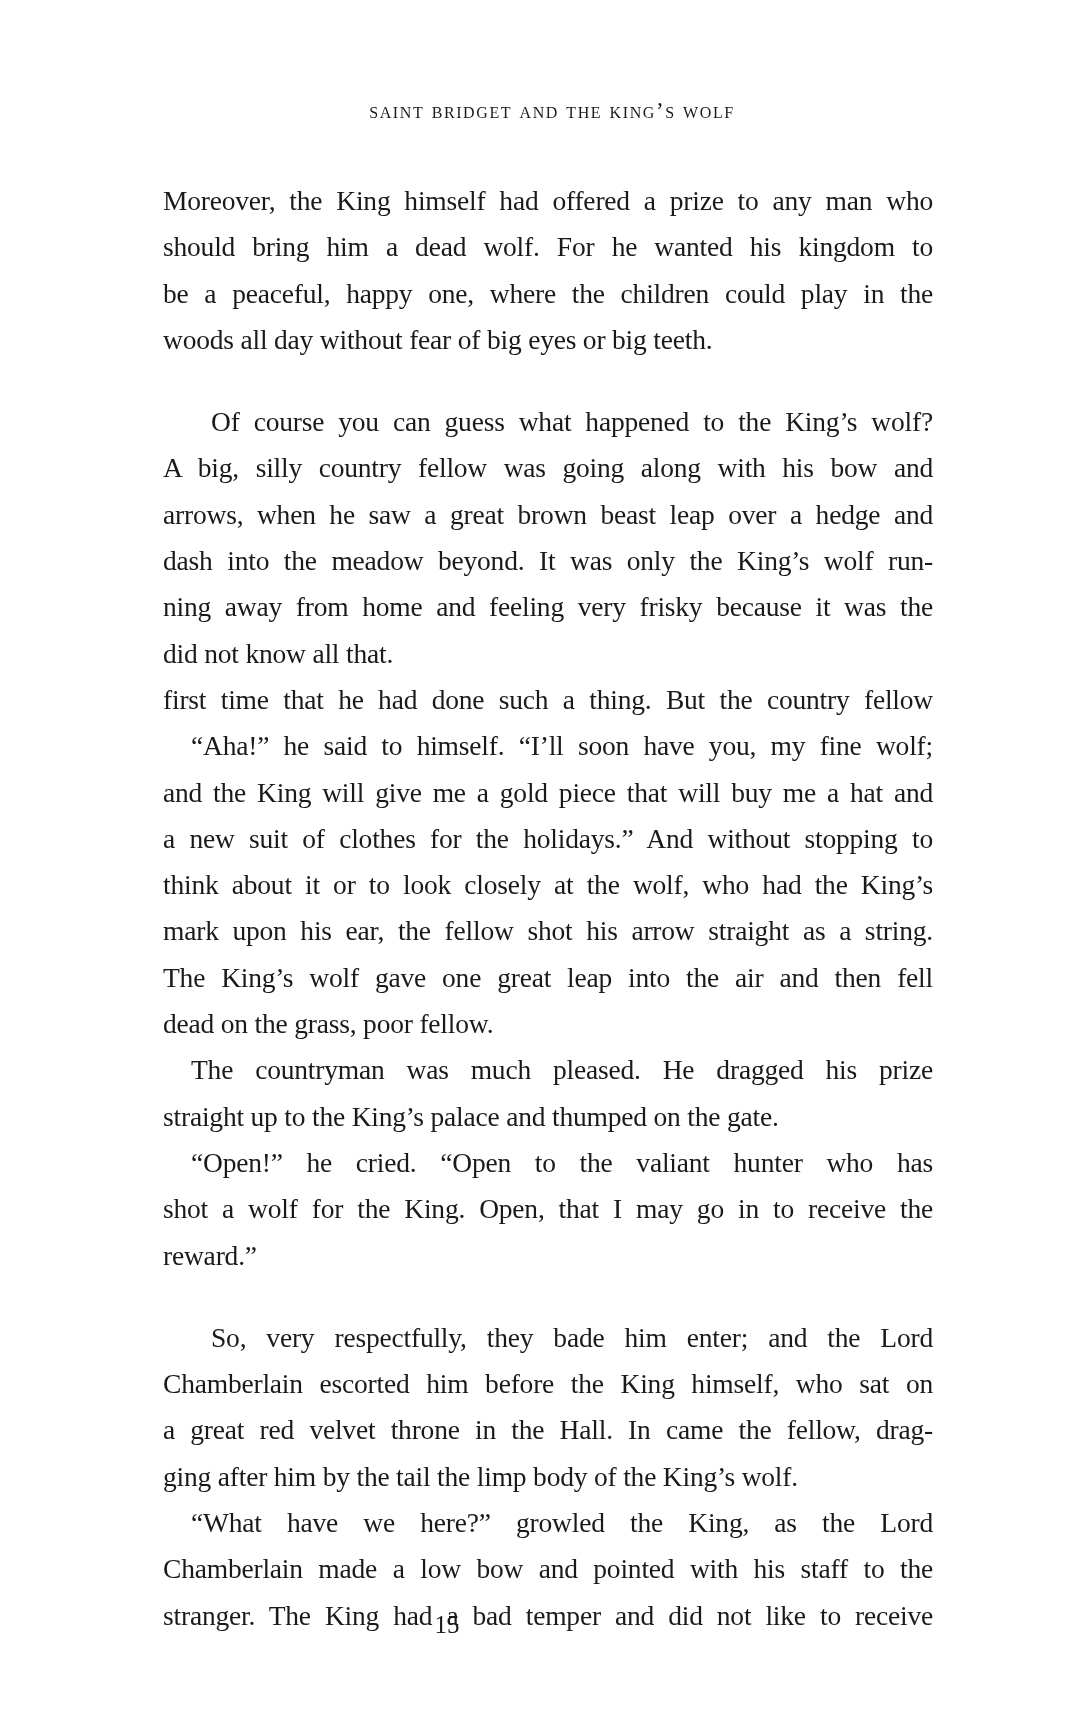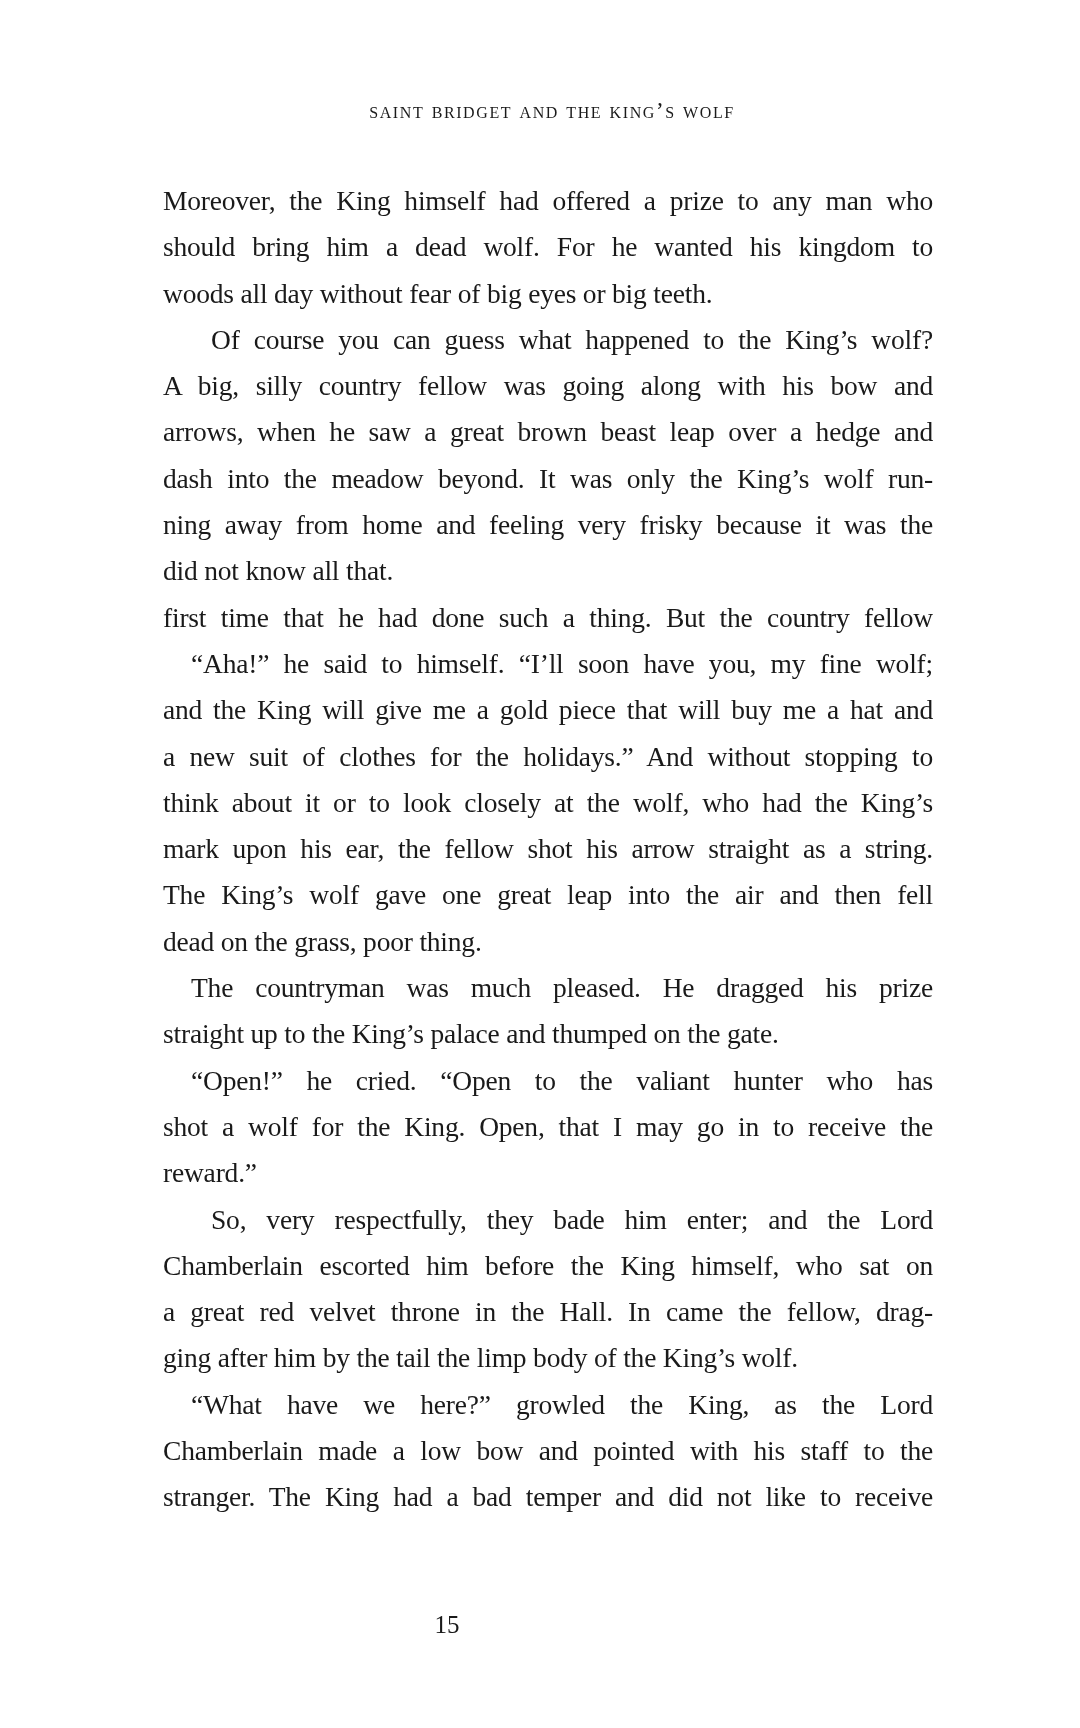--- a/index.html
+++ b/index.html
@@ -48,20 +48,21 @@
       white-space: nowrap;
       text-align: justify;
       text-align-last: justify;
       letter-spacing: -0.2px;
     }
     .line.last {
       text-align-last: left;
     }
     .line.indent {
       text-indent: 48px;
+      margin-top: 36px;
     }
     .line.indent-sm {
       text-indent: 28px;
       font-family: Liberation Serif, serif;
     }
     .folio {
       position: absolute;
       top: 1610px;
       left: 0;
       width: 894px;
@@ -72,35 +73,36 @@
   </style>
 </head>
 <body>
 
 <div class="page">
   <div class="running-head">Saint Bridget and the King’s Wolf</div>
 
   <div class="body-text" id="body-text">
       <div class="line">Moreover, the King himself had offered a prize to any man who</div>
       <div class="line">should bring him a dead wolf. For he wanted his kingdom to</div>
+      <div class="line">be a peaceful, happy one, where the children could play in the</div>
       <div class="line last">woods all day without fear of big eyes or big teeth.</div>
       <div class="line indent">Of course you can guess what happened to the King’s wolf?</div>
       <div class="line">A big, silly country fellow was going along with his bow and</div>
       <div class="line">arrows, when he saw a great brown beast leap over a hedge and</div>
       <div class="line">dash into the meadow beyond. It was only the King’s wolf run-</div>
       <div class="line">ning away from home and feeling very frisky because it was the</div>
       <div class="line last">did not know all that.</div>
       <div class="line">first time that he had done such a thing. But the country fellow</div>
       <div class="line indent-sm">“Aha!” he said to himself. “I’ll soon have you, my fine wolf;</div>
       <div class="line">and the King will give me a gold piece that will buy me a hat and</div>
       <div class="line">a new suit of clothes for the holidays.” And without stopping to</div>
       <div class="line">think about it or to look closely at the wolf, who had the King’s</div>
       <div class="line">mark upon his ear, the fellow shot his arrow straight as a string.</div>
       <div class="line">The King’s wolf gave one great leap into the air and then fell</div>
-      <div class="line last">dead on the grass, poor thing.</div>
+      <div class="line last">dead on the grass, poor fellow.</div>
       <div class="line indent-sm">The countryman was much pleased. He dragged his prize</div>
       <div class="line last">straight up to the King’s palace and thumped on the gate.</div>
       <div class="line indent-sm">“Open!” he cried. “Open to the valiant hunter who has</div>
       <div class="line">shot a wolf for the King. Open, that I may go in to receive the</div>
       <div class="line last">reward.”</div>
       <div class="line indent">So, very respectfully, they bade him enter; and the Lord</div>
       <div class="line">Chamberlain escorted him before the King himself, who sat on</div>
       <div class="line">a great red velvet throne in the Hall. In came the fellow, drag-</div>
       <div class="line last">ging after him by the tail the limp body of the King’s wolf.</div>
       <div class="line indent-sm">“What have we here?” growled the King, as the Lord</div>

